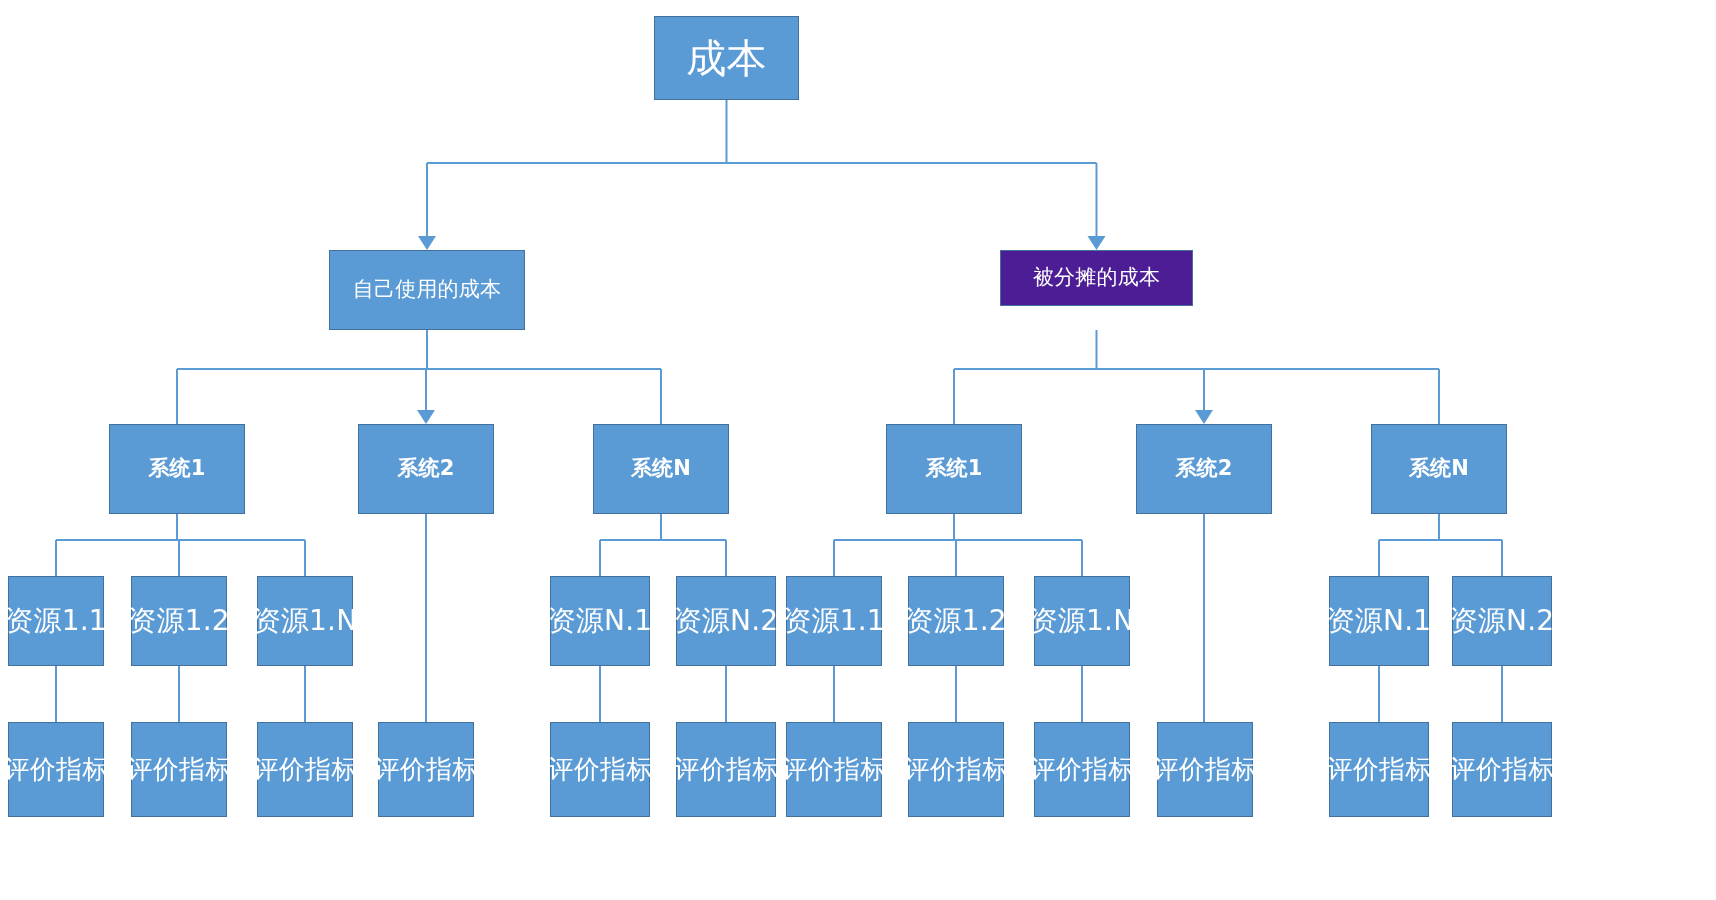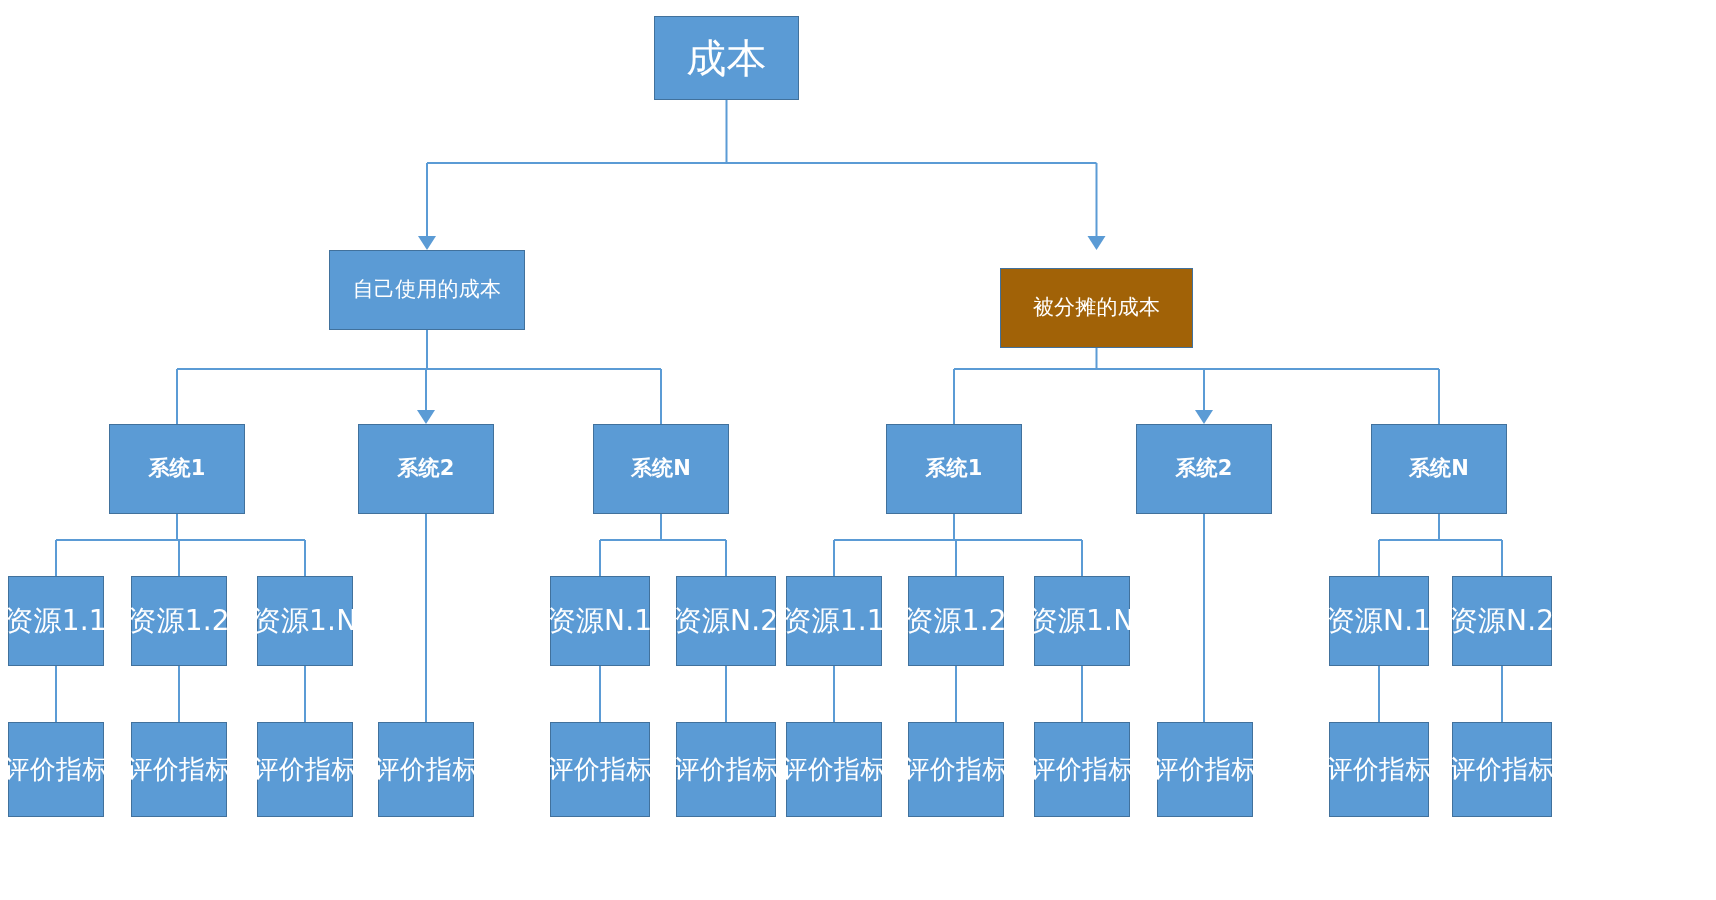--- a/index.html
+++ b/index.html
@@ -95,21 +95,21 @@
       <path d="M 834 666 L 834 722" fill="none" stroke="#5B9BD5" stroke-width="2"></path>
       <path d="M 956 666 L 956 722" fill="none" stroke="#5B9BD5" stroke-width="2"></path>
       <path d="M 1082 666 L 1082 722" fill="none" stroke="#5B9BD5" stroke-width="2"></path>
       <path d="M 1204 514 L 1204 722" fill="none" stroke="#5B9BD5" stroke-width="2"></path>
       <path d="M 1379 666 L 1379 722" fill="none" stroke="#5B9BD5" stroke-width="2"></path>
       <path d="M 1502 666 L 1502 722" fill="none" stroke="#5B9BD5" stroke-width="2"></path>
     </svg>
   <div id="nodes">
       <div class="node root" style="left: 654px; top: 16px; width: 145px; height: 84px; background: rgb(91, 155, 213); border-color: rgb(65, 113, 156); color: rgb(255, 255, 255);">成本</div>
       <div class="node cat" style="left: 329px; top: 250px; width: 196px; height: 80px; background: rgb(91, 155, 213); border-color: rgb(65, 113, 156); color: rgb(255, 255, 255);">自己使用的成本</div>
-      <div class="node cat" style="left: 1000px; top: 268px; width: 193px; height: 80px; background: #a16207; border-color: rgb(65, 113, 156); color: rgb(255, 255, 255);">被分摊的成本</div>
+      <div class="node cat" style="left: 1000px; top: 250px; width: 193px; height: 56px; background: #4c1d95; border-color: rgb(65, 113, 156); color: rgb(255, 255, 255);">被分摊的成本</div>
       <div class="node sys" style="left: 109px; top: 424px; width: 136px; height: 90px; background: rgb(91, 155, 213); border-color: rgb(65, 113, 156); color: rgb(255, 255, 255);">系统1</div>
       <div class="node sys" style="left: 358px; top: 424px; width: 136px; height: 90px; background: rgb(91, 155, 213); border-color: rgb(65, 113, 156); color: rgb(255, 255, 255);">系统2</div>
       <div class="node sys" style="left: 593px; top: 424px; width: 136px; height: 90px; background: rgb(91, 155, 213); border-color: rgb(65, 113, 156); color: rgb(255, 255, 255);">系统N</div>
       <div class="node sys" style="left: 886px; top: 424px; width: 136px; height: 90px; background: rgb(91, 155, 213); border-color: rgb(65, 113, 156); color: rgb(255, 255, 255);">系统1</div>
       <div class="node sys" style="left: 1136px; top: 424px; width: 136px; height: 90px; background: rgb(91, 155, 213); border-color: rgb(65, 113, 156); color: rgb(255, 255, 255);">系统2</div>
       <div class="node sys" style="left: 1371px; top: 424px; width: 136px; height: 90px; background: rgb(91, 155, 213); border-color: rgb(65, 113, 156); color: rgb(255, 255, 255);">系统N</div>
       <div class="node res" style="left: 8px; top: 576px; width: 96px; height: 90px; background: rgb(91, 155, 213); border-color: rgb(65, 113, 156); color: rgb(255, 255, 255);">资源1.1</div>
       <div class="node res" style="left: 131px; top: 576px; width: 96px; height: 90px; background: rgb(91, 155, 213); border-color: rgb(65, 113, 156); color: rgb(255, 255, 255);">资源1.2</div>
       <div class="node res" style="left: 257px; top: 576px; width: 96px; height: 90px; background: rgb(91, 155, 213); border-color: rgb(65, 113, 156); color: rgb(255, 255, 255);">资源1.N</div>
       <div class="node res" style="left: 550px; top: 576px; width: 100px; height: 90px; background: rgb(91, 155, 213); border-color: rgb(65, 113, 156); color: rgb(255, 255, 255);">资源N.1</div>

